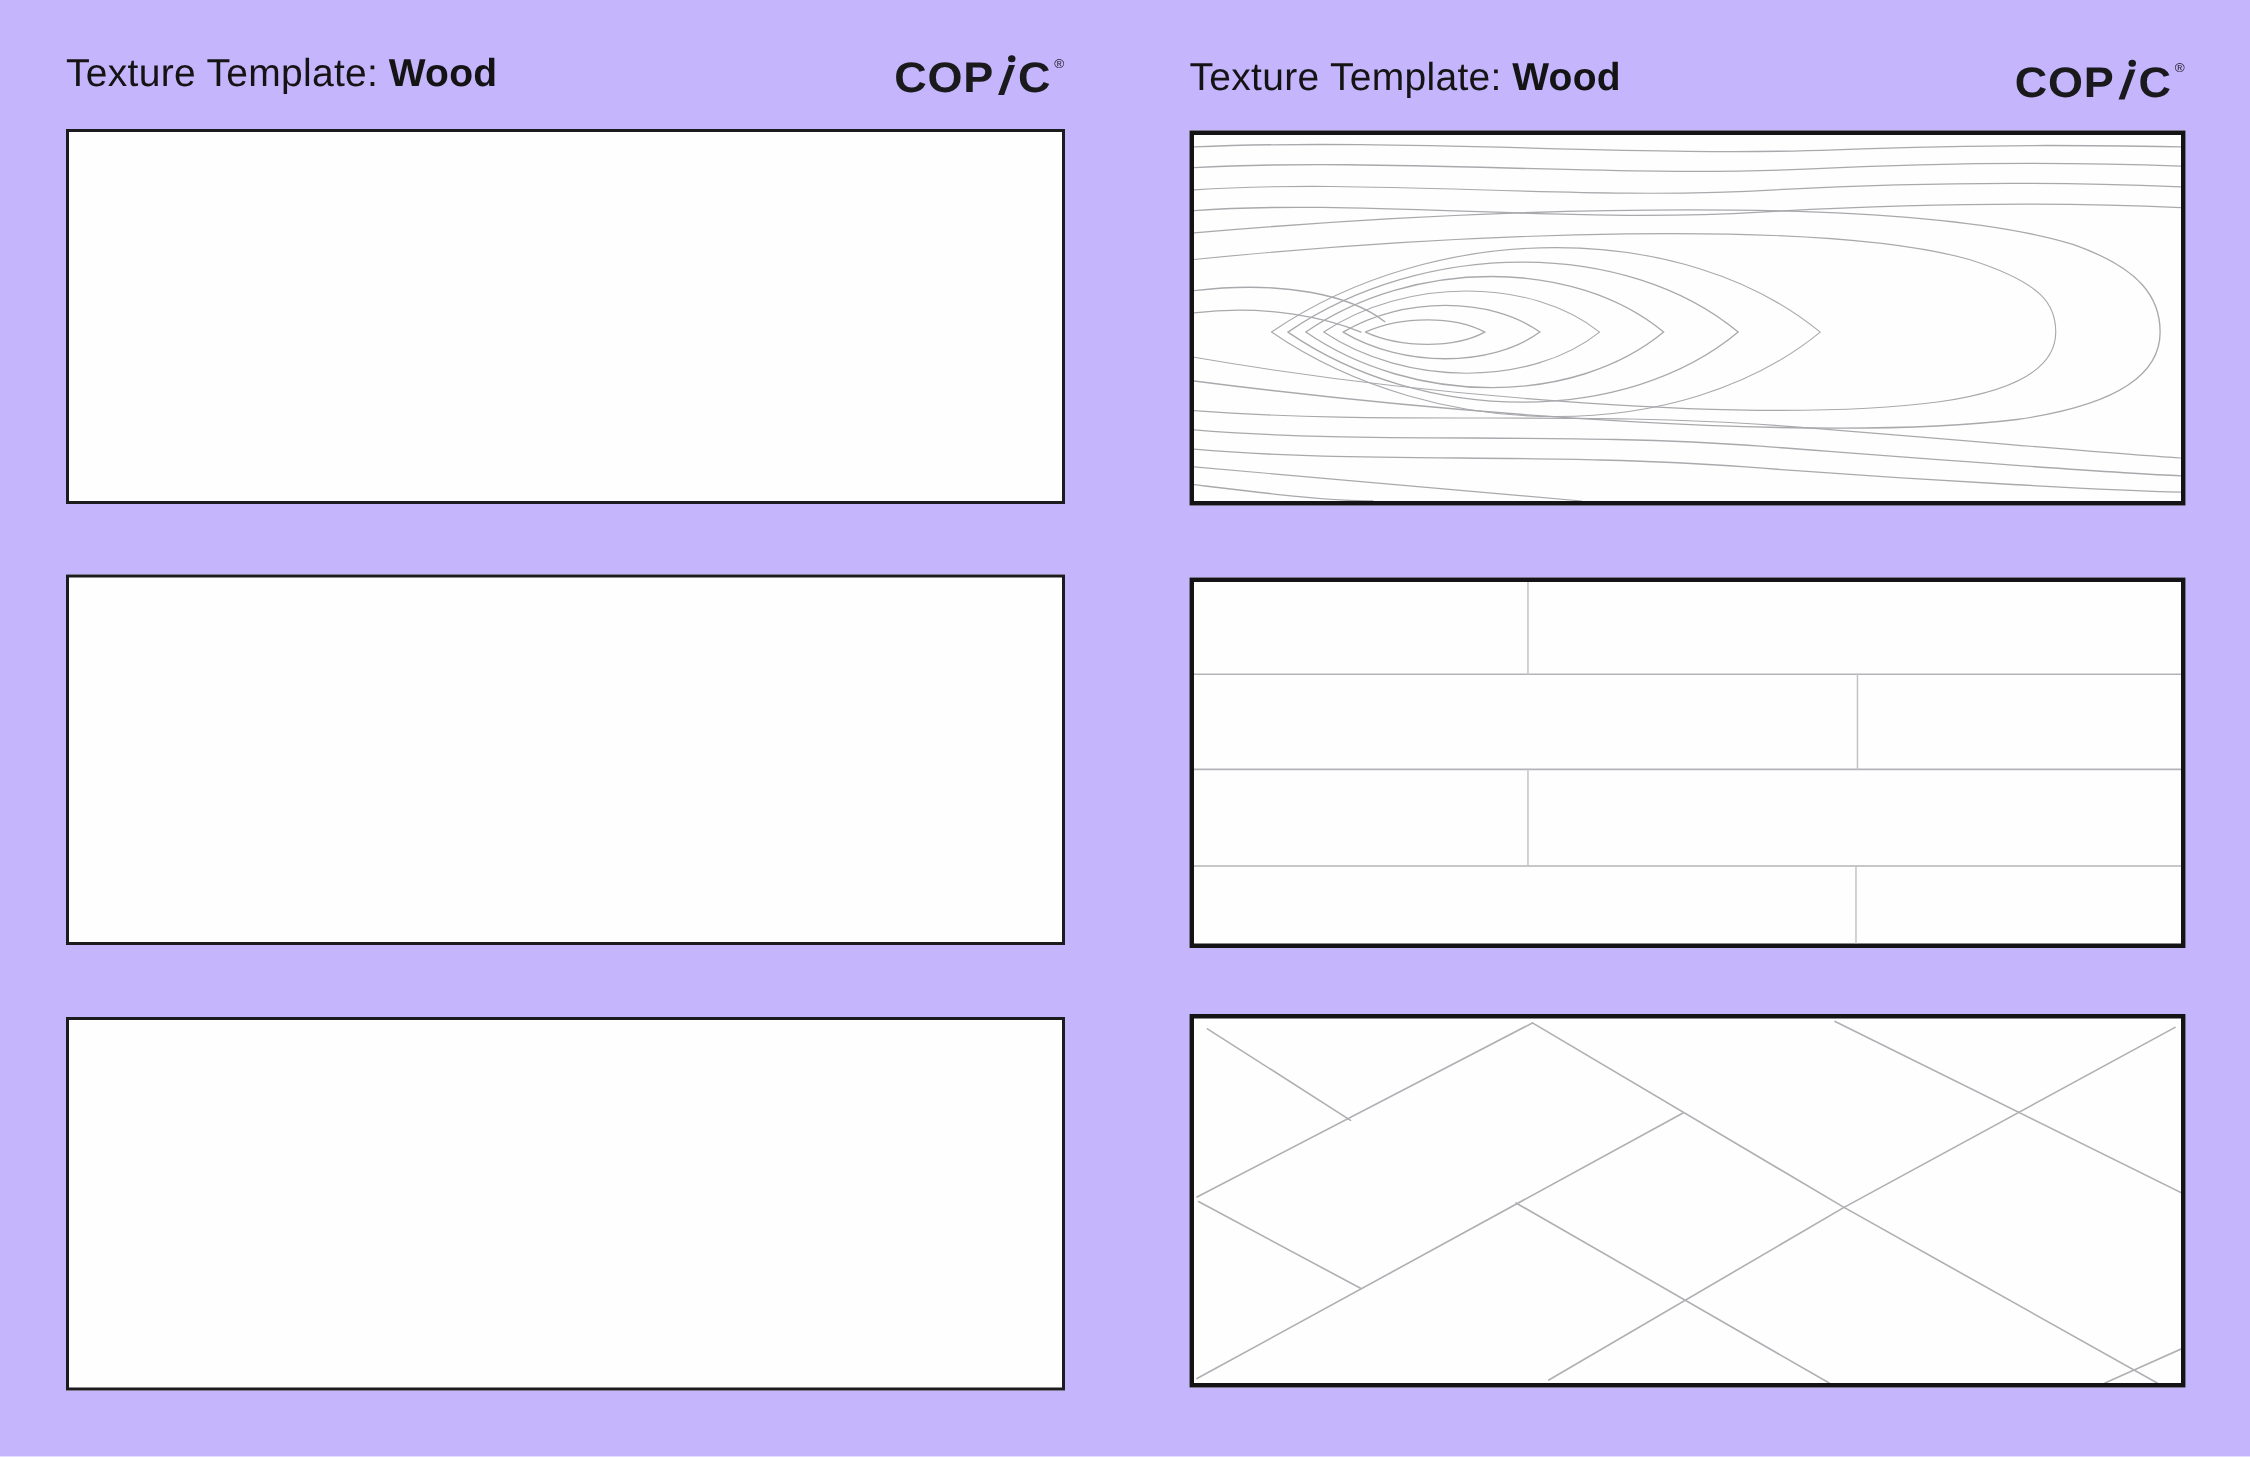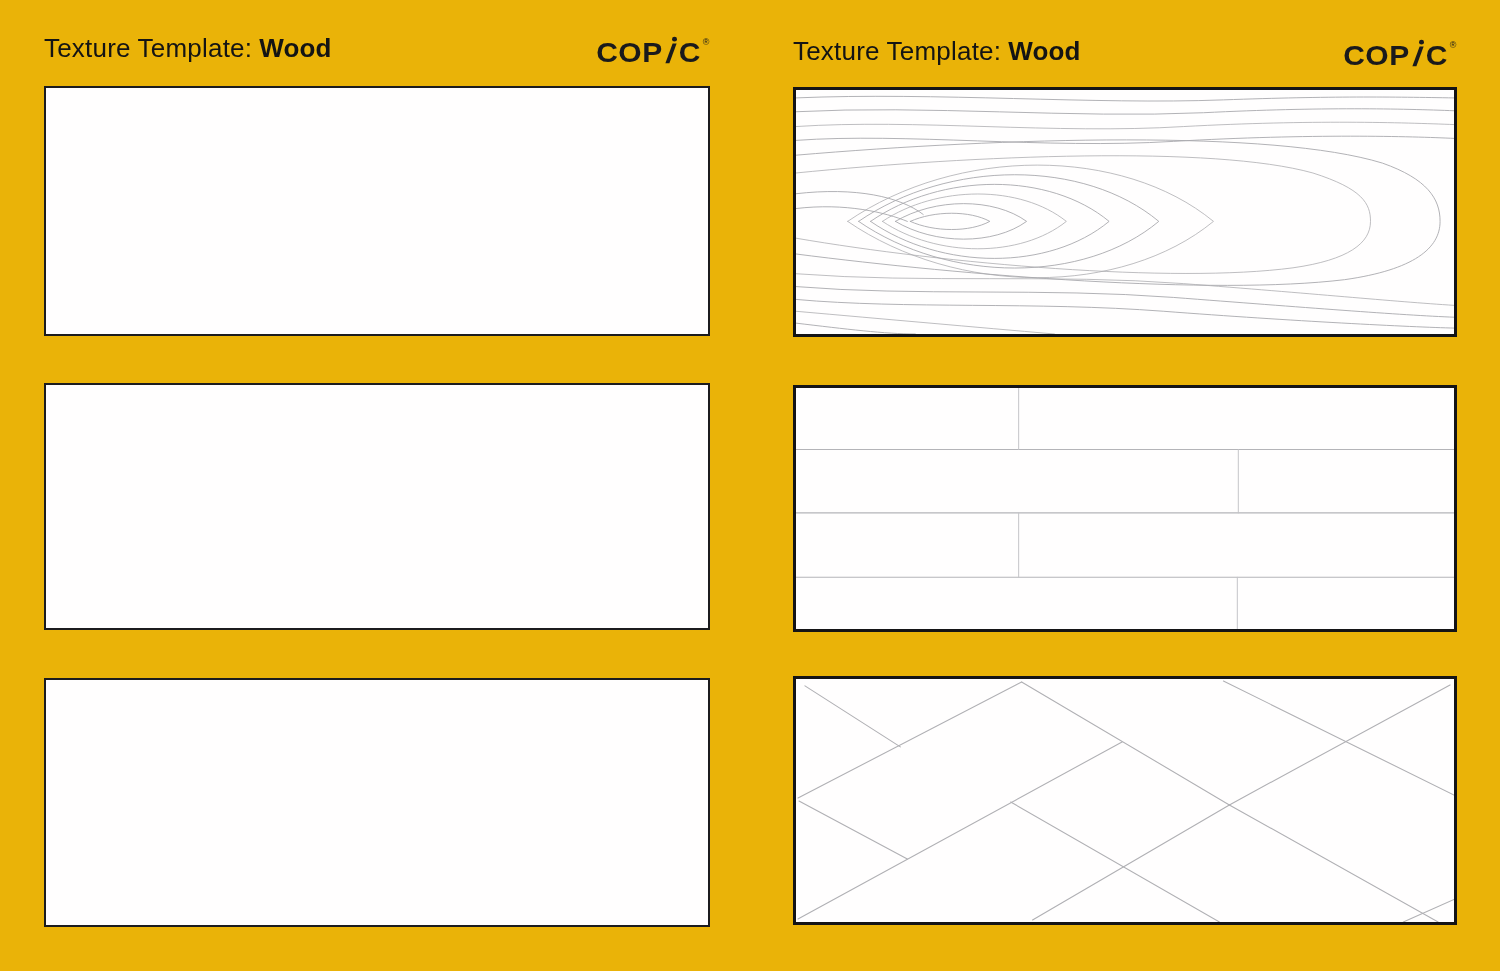--- a/index.html
+++ b/index.html
@@ -1,19 +1,19 @@
 <!DOCTYPE html>
 <html><head>
 <meta charset="utf-8">
 <style>
   html,body{margin:0;padding:0;background:#ffffff;}
   #canvas{
     position:relative;
     width:1500px;height:971px;
-    background:#eab308;
+    background:#c4b5fd;
     font-family:"Liberation Sans", sans-serif;
     overflow:hidden;
   }
   .header{
     position:absolute;
     display:flex;
     justify-content:space-between;
     align-items:flex-end;
   }
   .title{

